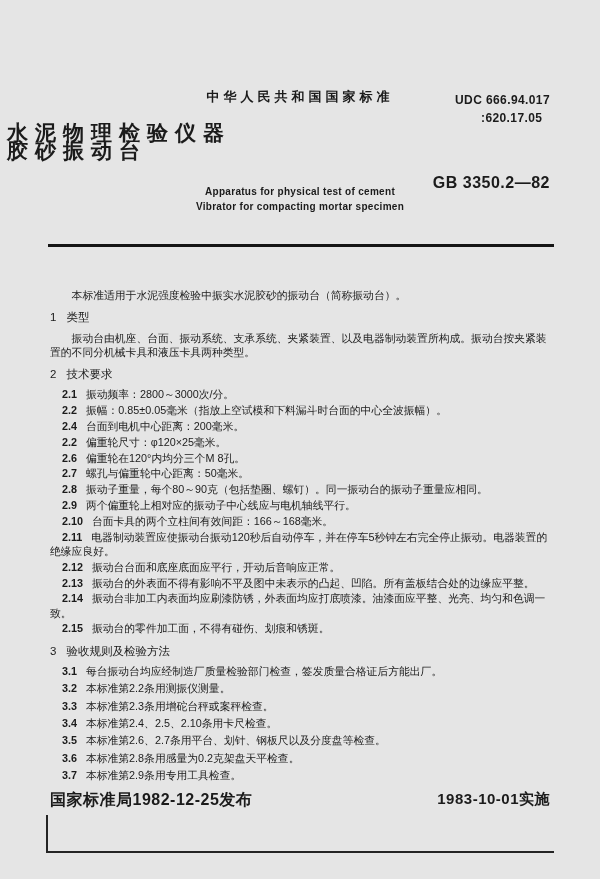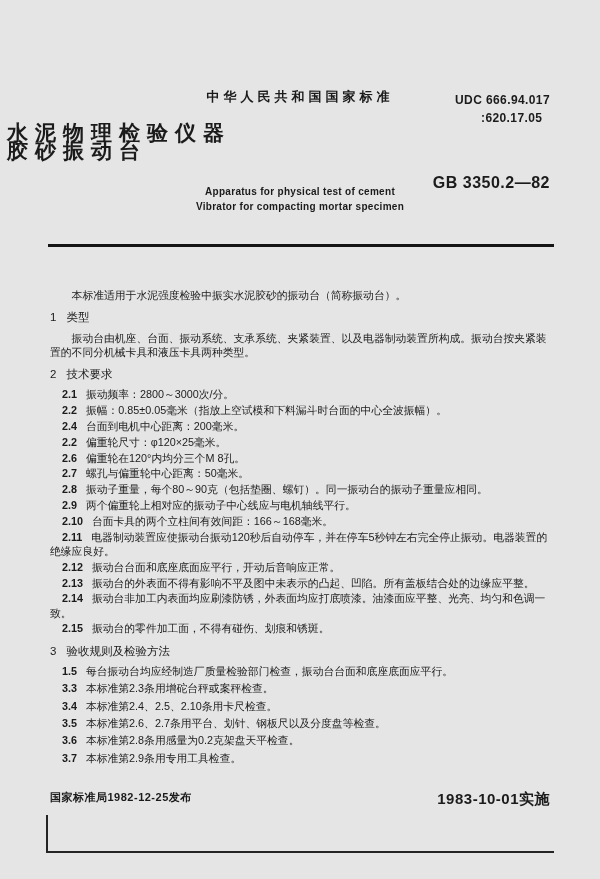--- a/index.html
+++ b/index.html
@@ -54,21 +54,21 @@
   .sec   { font-size:11.5px; font-weight:400; margin:8px 0 6px; }
   .snum  { margin-right:10px; }
   .para  { text-indent:2em; margin-bottom:5px; }
   .clause { text-indent:1.1em; margin-bottom:1.5px; }
   .clause.c3 { margin-bottom:3px; }
   .cnum  { font-weight:700; margin-right:9px; white-space:nowrap; }
 
   
   .footer-issued {
     position:absolute; left:50px; top:790px;
-    font-weight:700; font-size:11px; letter-spacing:0.5px;
+    font-weight:700; font-size:16px; letter-spacing:0.5px;
   }
   .footer-effective {
     position:absolute; right:50px; top:790px;
     font-weight:700; font-size:15px; letter-spacing:0.5px;
   }
   .bottom-rule {
     position:absolute; left:46px; right:46px; top:851px;
     height:2px; background:#242424;
   }
   .left-tick {
@@ -117,21 +117,22 @@
     <p class="clause"><span class="cnum">2.9</span><span>两个偏重轮上相对应的振动子中心线应与电机轴线平行。</span></p>
     <p class="clause"><span class="cnum">2.10</span><span>台面卡具的两个立柱间有效间距：166～168毫米。</span></p>
     <p class="clause"><span class="cnum">2.11</span><span>电器制动装置应使振动台振动120秒后自动停车，并在停车5秒钟左右完全停止振动。电器装置的绝缘应良好。</span></p>
     <p class="clause"><span class="cnum">2.12</span><span>振动台台面和底座底面应平行，开动后音响应正常。</span></p>
     <p class="clause"><span class="cnum">2.13</span><span>振动台的外表面不得有影响不平及图中未表示的凸起、凹陷。所有盖板结合处的边缘应平整。</span></p>
     <p class="clause"><span class="cnum">2.14</span><span>振动台非加工内表面均应刷漆防锈，外表面均应打底喷漆。油漆面应平整、光亮、均匀和色调一致。</span></p>
     <p class="clause"><span class="cnum">2.15</span><span>振动台的零件加工面，不得有碰伤、划痕和锈斑。</span></p>
 
     <h2 class="sec"><span class="snum">3</span><span>验收规则及检验方法</span></h2>
 
-    <p class="clause c3"><span class="cnum">1.5</span><span>每台振动台均应经制造厂质量检验部门检查，振动台台面和底座底面应平行。</span></p>
+    <p class="clause c3"><span class="cnum">3.1</span><span>每台振动台均应经制造厂质量检验部门检查，签发质量合格证后方能出厂。</span></p>
+    <p class="clause c3"><span class="cnum">3.2</span><span>本标准第2.2条用测振仪测量。</span></p>
     <p class="clause c3"><span class="cnum">3.3</span><span>本标准第2.3条用增砣台秤或案秤检查。</span></p>
     <p class="clause c3"><span class="cnum">3.4</span><span>本标准第2.4、2.5、2.10条用卡尺检查。</span></p>
     <p class="clause c3"><span class="cnum">3.5</span><span>本标准第2.6、2.7条用平台、划针、钢板尺以及分度盘等检查。</span></p>
     <p class="clause c3"><span class="cnum">3.6</span><span>本标准第2.8条用感量为0.2克架盘天平检查。</span></p>
     <p class="clause c3"><span class="cnum">3.7</span><span>本标准第2.9条用专用工具检查。</span></p>
 
   </div>
 
   <div class="footer-issued">国家标准局1982-12-25发布</div>
   <div class="footer-effective">1983-10-01实施</div>

